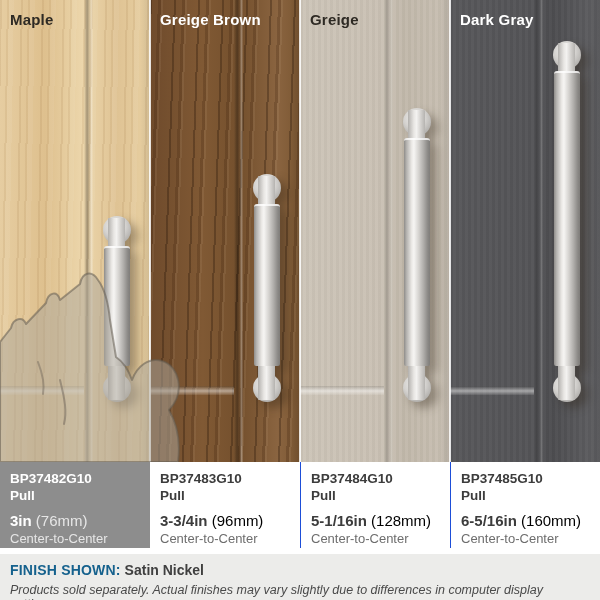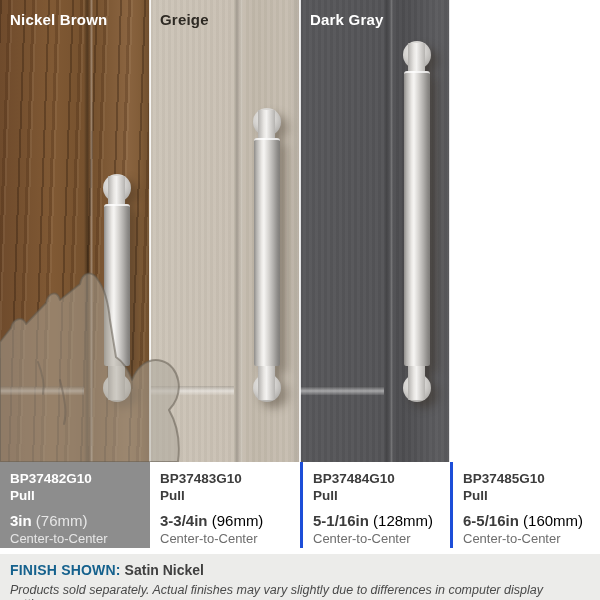--- a/index.html
+++ b/index.html
@@ -67,21 +67,21 @@
     border-top:2px solid rgba(255,255,255,0.75);box-sizing:border-box;
     background:linear-gradient(90deg,#8f8d8a 0%,#b5b3b0 10%,#eceae7 30%,#f6f5f3 38%,
       #d8d6d3 55%,#b0aeab 75%,#8a8885 92%,#7f7d7a 100%);}
 
   .hand-svg{position:absolute;left:0;top:262px;z-index:5;pointer-events:none;}
 
   
   .info-row{display:flex;height:86px;width:600px;background:#ffffff;}
   .info-cell{position:relative;width:150px;flex:0 0 150px;box-sizing:border-box;
     padding:9px 14px 0 10px;background:#ffffff;color:#3c3c3c;}
-  .info-cell.cell-3,.info-cell.cell-4{border-left:3px solid #1d4ed8;}
+  .info-cell.cell-3,.info-cell.cell-4{border-left:1px solid #1d4ed8;}
   .info-cell.info-gray{background:#8d8d8d;color:#ffffff;}
   .product-code{font-size:13.5px;font-weight:700;line-height:1.25;}
   .product-type{font-size:13.5px;font-weight:700;line-height:1.25;}
   .size-line{margin-top:7px;font-size:15px;line-height:1.25;}
   .size-in{font-weight:700;}
   .size-mm{font-weight:400;color:#000000;}
   .spacing{font-size:13px;font-weight:400;color:#6d6d6d;line-height:1.3;}
   .info-gray .size-mm,.info-gray .spacing{color:#e6e6e6;}
 
   .white-gap{height:6px;background:#ffffff;}
@@ -93,26 +93,39 @@
   .finish-shown-value{font-weight:700;color:#3f3f3f;}
   .disclaimer{margin-top:4px;font-size:12.5px;font-style:italic;color:#4a4a4a;}
 </style>
 </head>
 <body>
 
 <div class="frame">
 
   <div class="photo-strip">
 
+    <div class="column col-maple">
+      <div class="groove"></div>
+      <div class="bevel"></div>
+      <div class="edge-shade"></div>
+      <div class="finish-label dark">Maple</div>
+      <div class="pull" style="top: 216px; height: 186px;">
+        <div class="pull-ball top"></div>
+        <div class="pull-stem top"></div>
+        <div class="pull-body" style="top: 30px; height: 120px;"></div>
+        <div class="pull-stem bottom"></div>
+        <div class="pull-ball bottom"></div>
+      </div>
+    </div>
 
     <div class="column col-brown">
       <div class="groove"></div>
       <div class="bevel"></div>
       <div class="edge-shade"></div>
-      <div class="finish-label light">Nickel Brown</div>
+      <div class="finish-label light">Greige Brown</div>
       <div class="pull" style="top: 174px; height: 228px;">
         <div class="pull-ball top"></div>
         <div class="pull-stem top"></div>
         <div class="pull-body" style="top: 30px; height: 162px;"></div>
         <div class="pull-stem bottom"></div>
         <div class="pull-ball bottom"></div>
       </div>
     </div>
 
     <div class="column col-greige">

